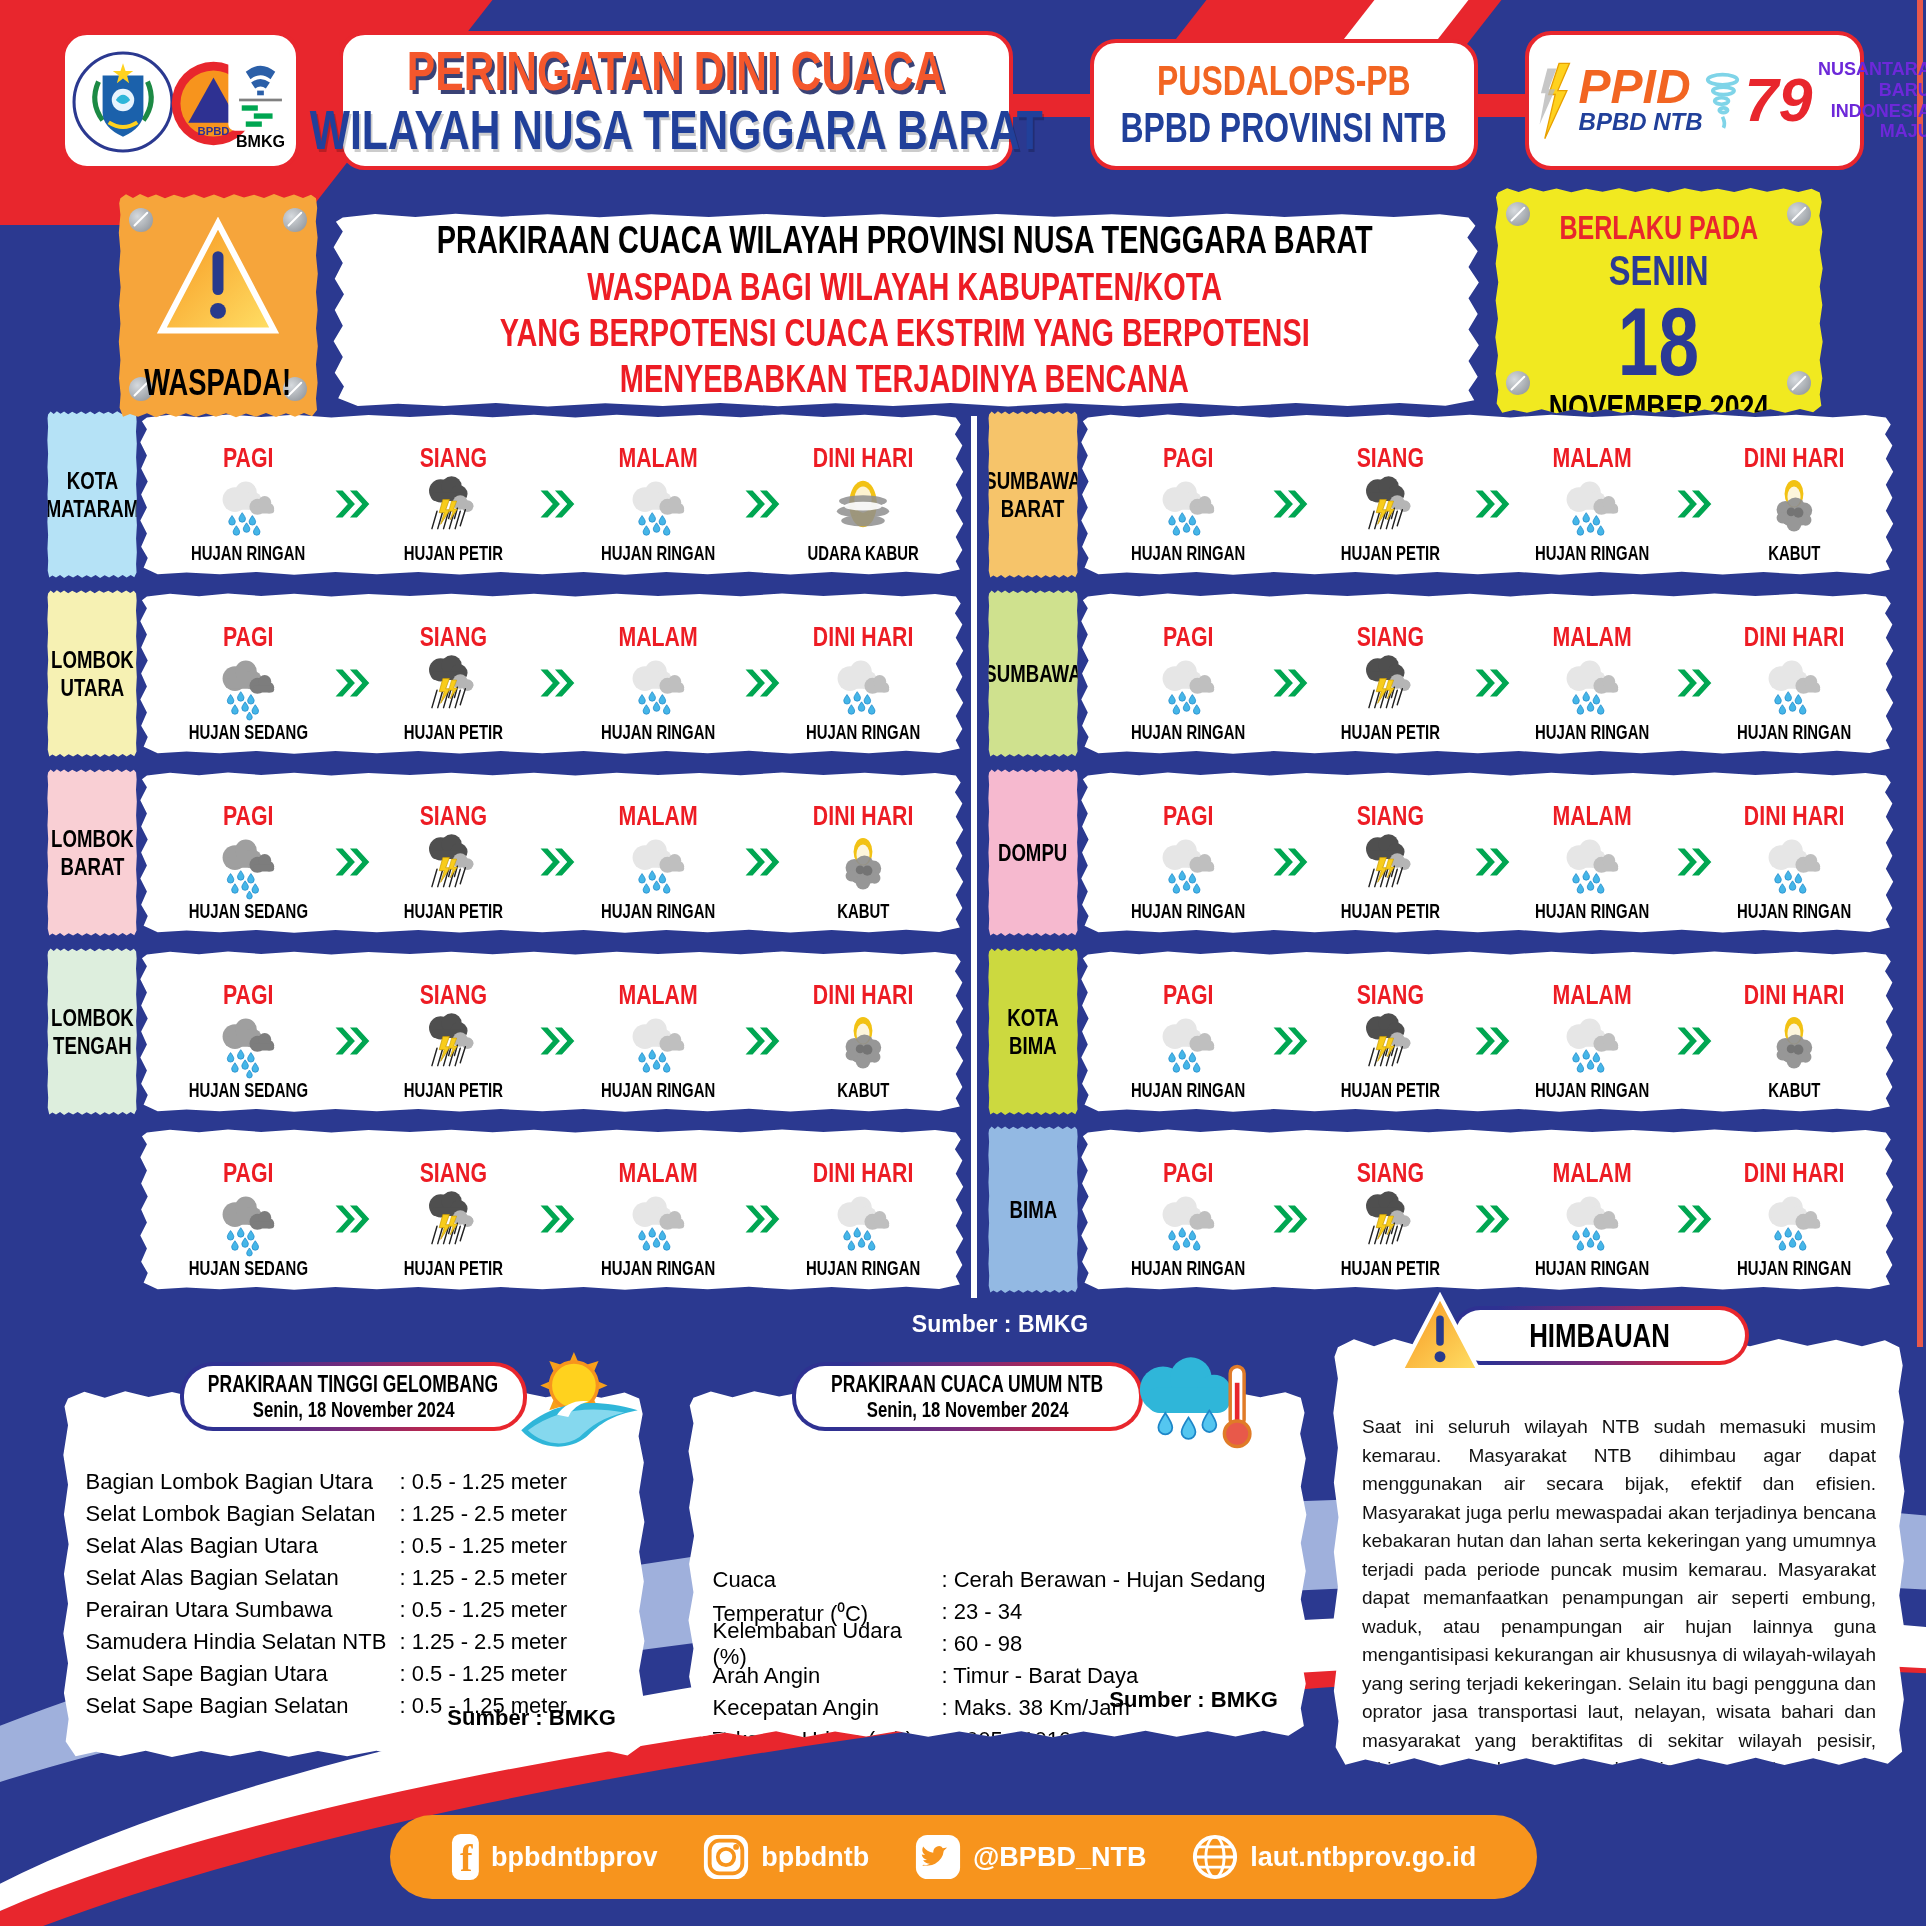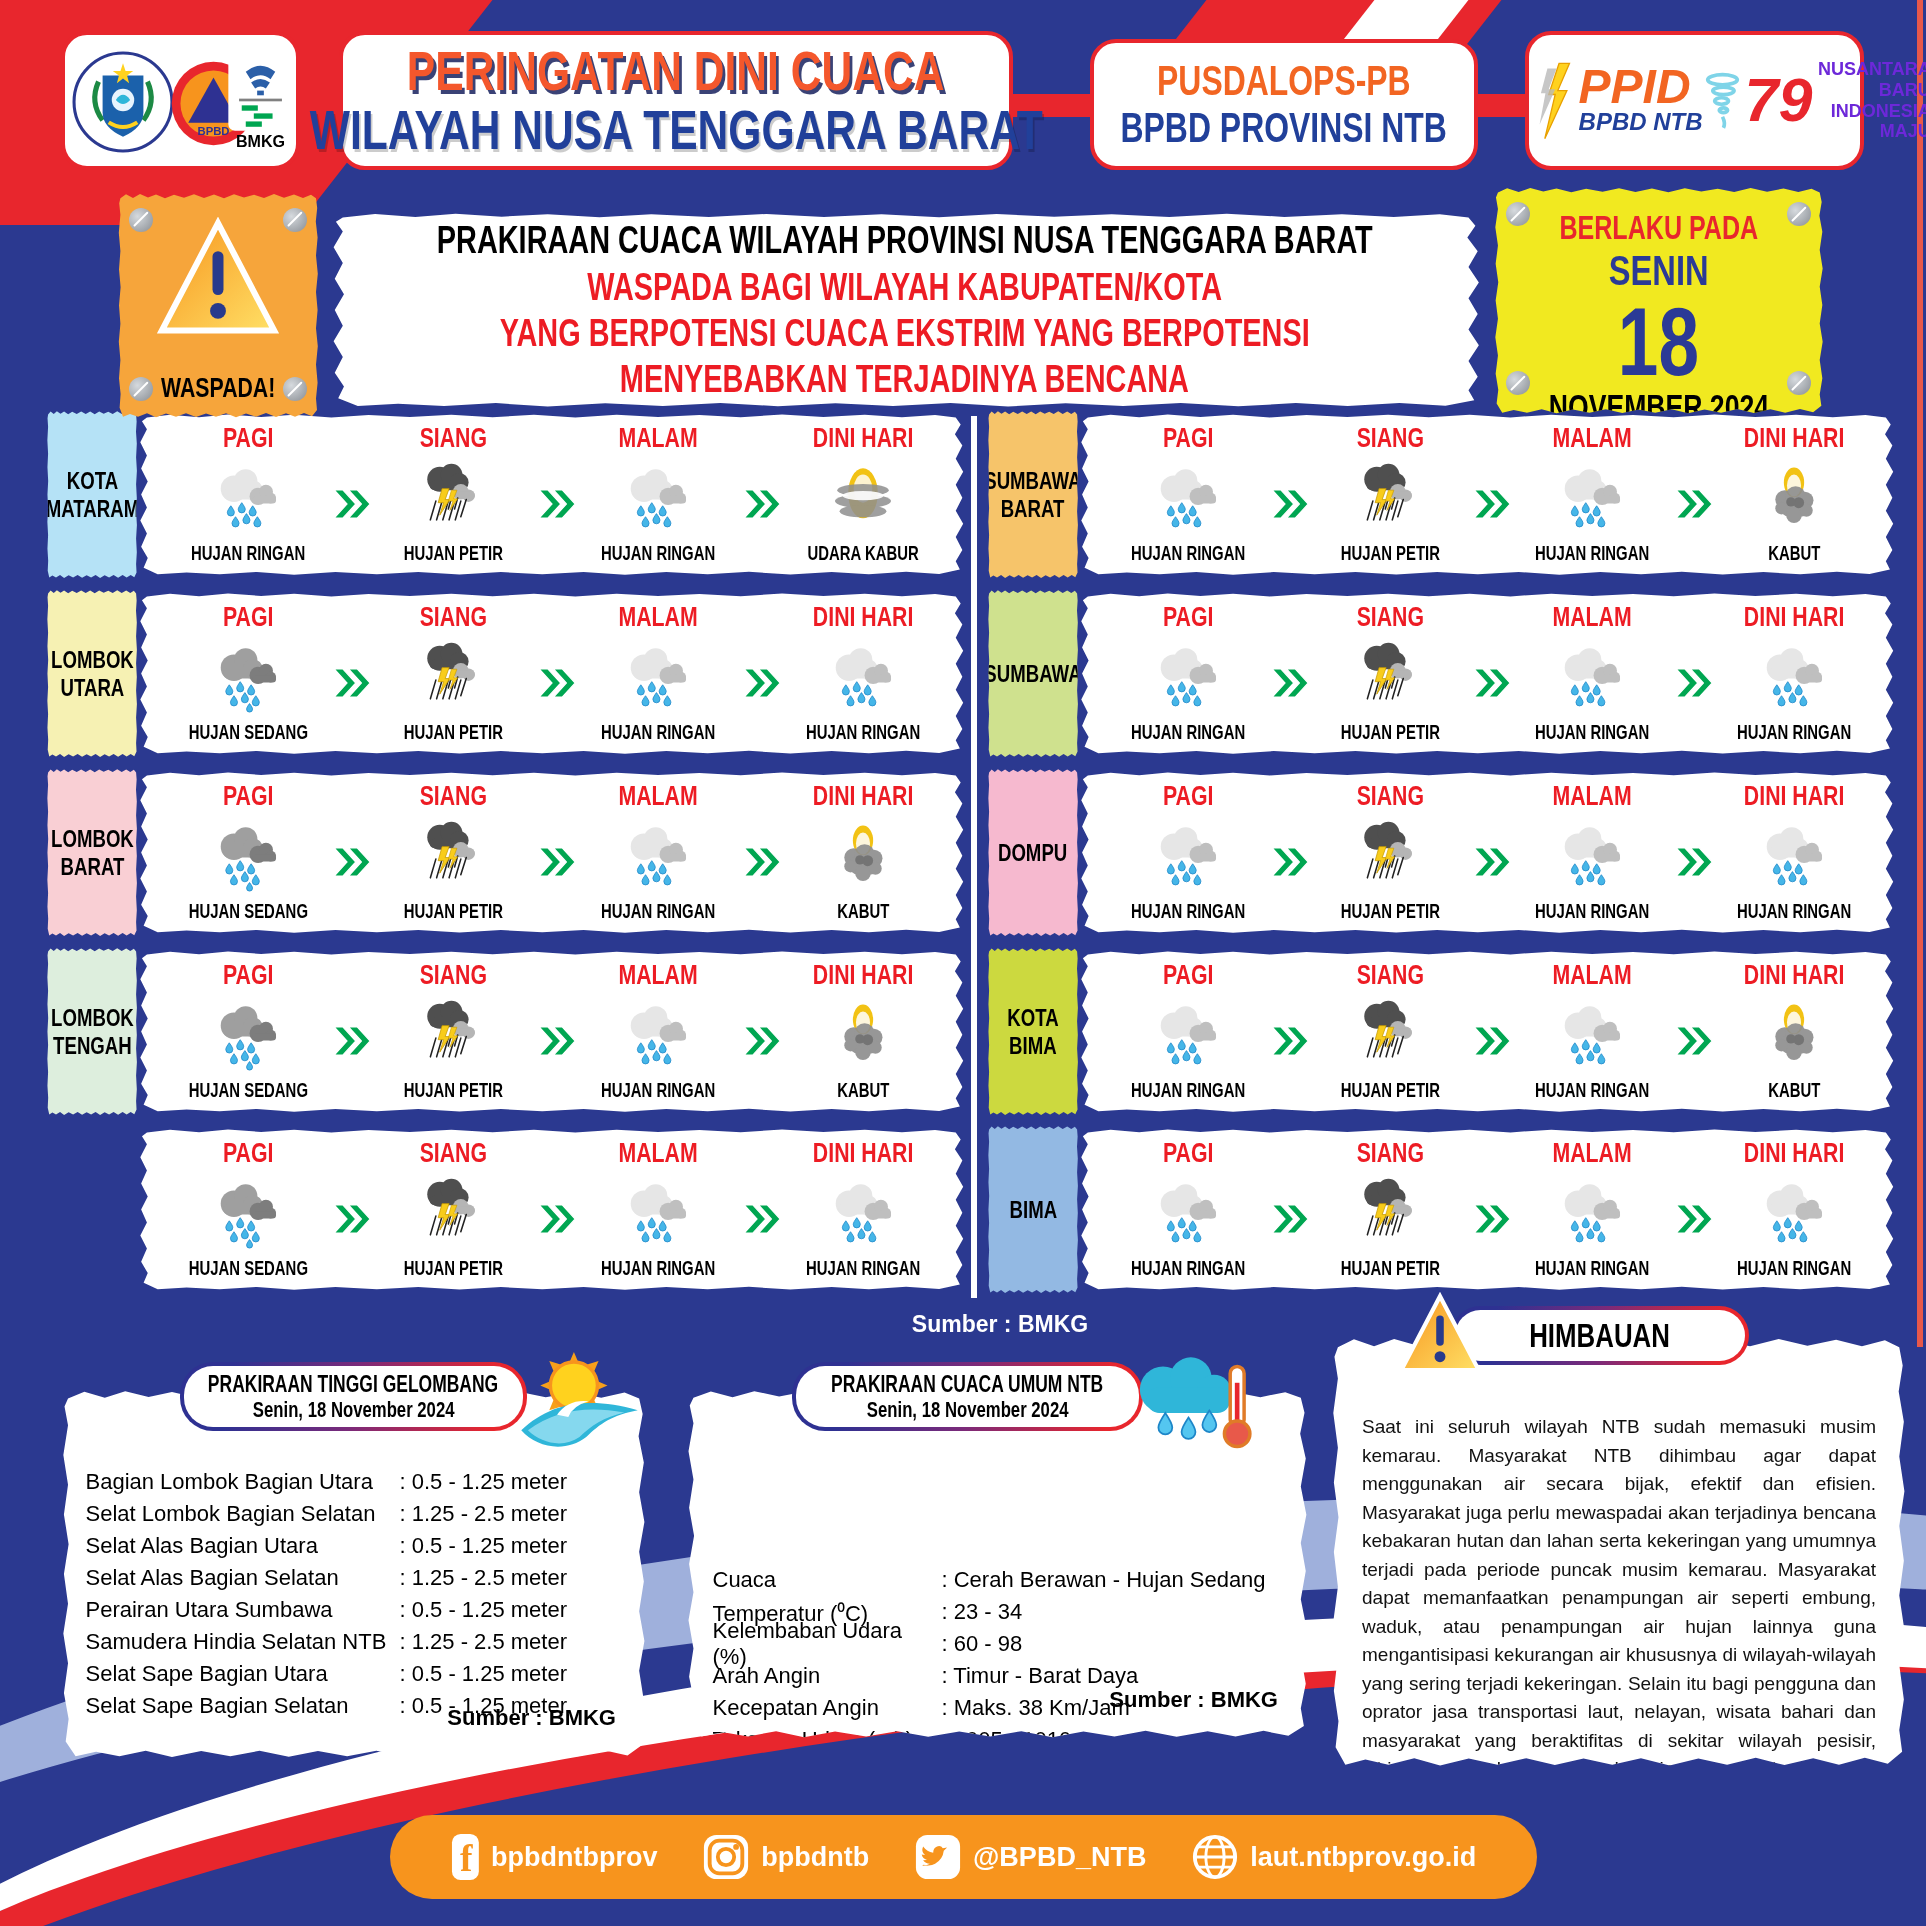--- a/index.html
+++ b/index.html
@@ -35,39 +35,39 @@
   .ppid-box{left:1525px;top:31px;width:339px;height:139px;}
   .ppid-inner{position:absolute;inset:0;display:flex;align-items:center;justify-content:flex-start;padding:0 8.2px;box-sizing:border-box;}
   .ppid-word{font-style:italic;font-weight:bold;font-size:48px;color:#f26522;line-height:.9;}
   .ppid-sub{font-style:italic;font-weight:bold;font-size:24px;color:#21409a;}
   .n79{font-style:italic;font-weight:bold;font-size:61px;color:#e8262d;line-height:.9;}
   .slogan{font-weight:bold;font-size:18px;color:#6d28d9;line-height:1.15;text-align:right;}
   
   .waspada{position:absolute;left:118px;top:192px;width:200px;height:227px;background:#f6a53b;z-index:4;}
   .screw{position:absolute;width:24px;height:24px;border-radius:50%;background:radial-gradient(circle at 35% 35%,#d6dade,#878c92);}
   .screw::after{content:"";position:absolute;left:8%;top:45%;width:84%;height:10%;background:#fff;border-radius:2.4px;transform:rotate(-45deg);}
-  .waspada-label{position:absolute;left:0;right:0;bottom:14.7px;text-align:center;font-weight:bold;font-size:28px;color:#000;}
+  .waspada-label{position:absolute;left:0;right:0;bottom:14.7px;text-align:center;font-weight:bold;font-size:36px;color:#000;}
   .tri{position:absolute;left:39px;top:24.5px;width:122px;height:122px;}
   .headline{position:absolute;left:329px;top:212px;width:1151px;height:196px;background:#fff;z-index:3;
             display:flex;flex-direction:column;align-items:center;justify-content:center;text-align:center;}
   .hl{font-weight:bold;font-size:38px;line-height:1.22;color:#000;}
   .hl.red{color:#ed1c24;}
   .date-note{position:absolute;left:1494px;top:186px;width:329px;height:229px;background:#f1e920;z-index:4;text-align:center;}
   .dn1{margin-top:25px;font-weight:bold;font-size:33px;color:#e8262d;line-height:1;}
   .dn2{font-weight:bold;font-size:43px;color:#2b3a96;line-height:1.25;}
   .dn3{font-weight:bold;font-size:96px;color:#2b3a96;line-height:.92;}
   .dn4{font-weight:bold;font-size:35px;color:#000;line-height:1.2;}
   
   .rows-layer{position:absolute;top:0;z-index:3;}
   .frow{position:absolute;height:163px;left:0;}
   .rlabel{position:absolute;left:0;top:-3.3px;bottom:-3.3px;width:90px;display:flex;align-items:center;justify-content:center;
           text-align:center;font-weight:bold;font-size:24.5px;line-height:1.12;color:#000;padding:0 4.1px;box-sizing:border-box;}
   .card{position:absolute;left:90px;right:0;top:0;bottom:0;background:#fff;display:flex;align-items:stretch;
         box-sizing:border-box;padding:10.6px 22.5px 12.2px 33px;}
-  .fcol{flex:1 1 0;display:flex;flex-direction:column;align-items:center;justify-content:space-between;min-width:0;}
+  .fcol{flex:1 1 0;display:flex;flex-direction:column;align-items:center;justify-content:space-between;min-width:0;margin-top:20px;}
   .period{color:#ed1c24;font-weight:bold;font-size:28px;line-height:1;}
   .wicon{width:78px;height:78px;}
   .cond-label{font-weight:bold;font-size:19.6px;color:#000;line-height:1;}
   .chev{width:48px;display:flex;align-items:center;justify-content:center;padding-top:20.4px;flex:0 0 auto;}
   .chev svg{width:40px;height:40px;}
   .sumber-main{position:absolute;left:857px;top:1311px;width:286px;text-align:center;color:#fff;font-weight:bold;font-size:23px;z-index:3;}
   
   .paper{position:absolute;background:#fff;z-index:3;box-sizing:border-box;}
   .box-header{position:absolute;z-index:6;border:4.9px solid transparent;border-radius:33px;
       background:linear-gradient(#fff,#fff) padding-box,linear-gradient(100deg,#2e3192 15%,#7a2a7a 50%,#e8262d 90%) border-box;

